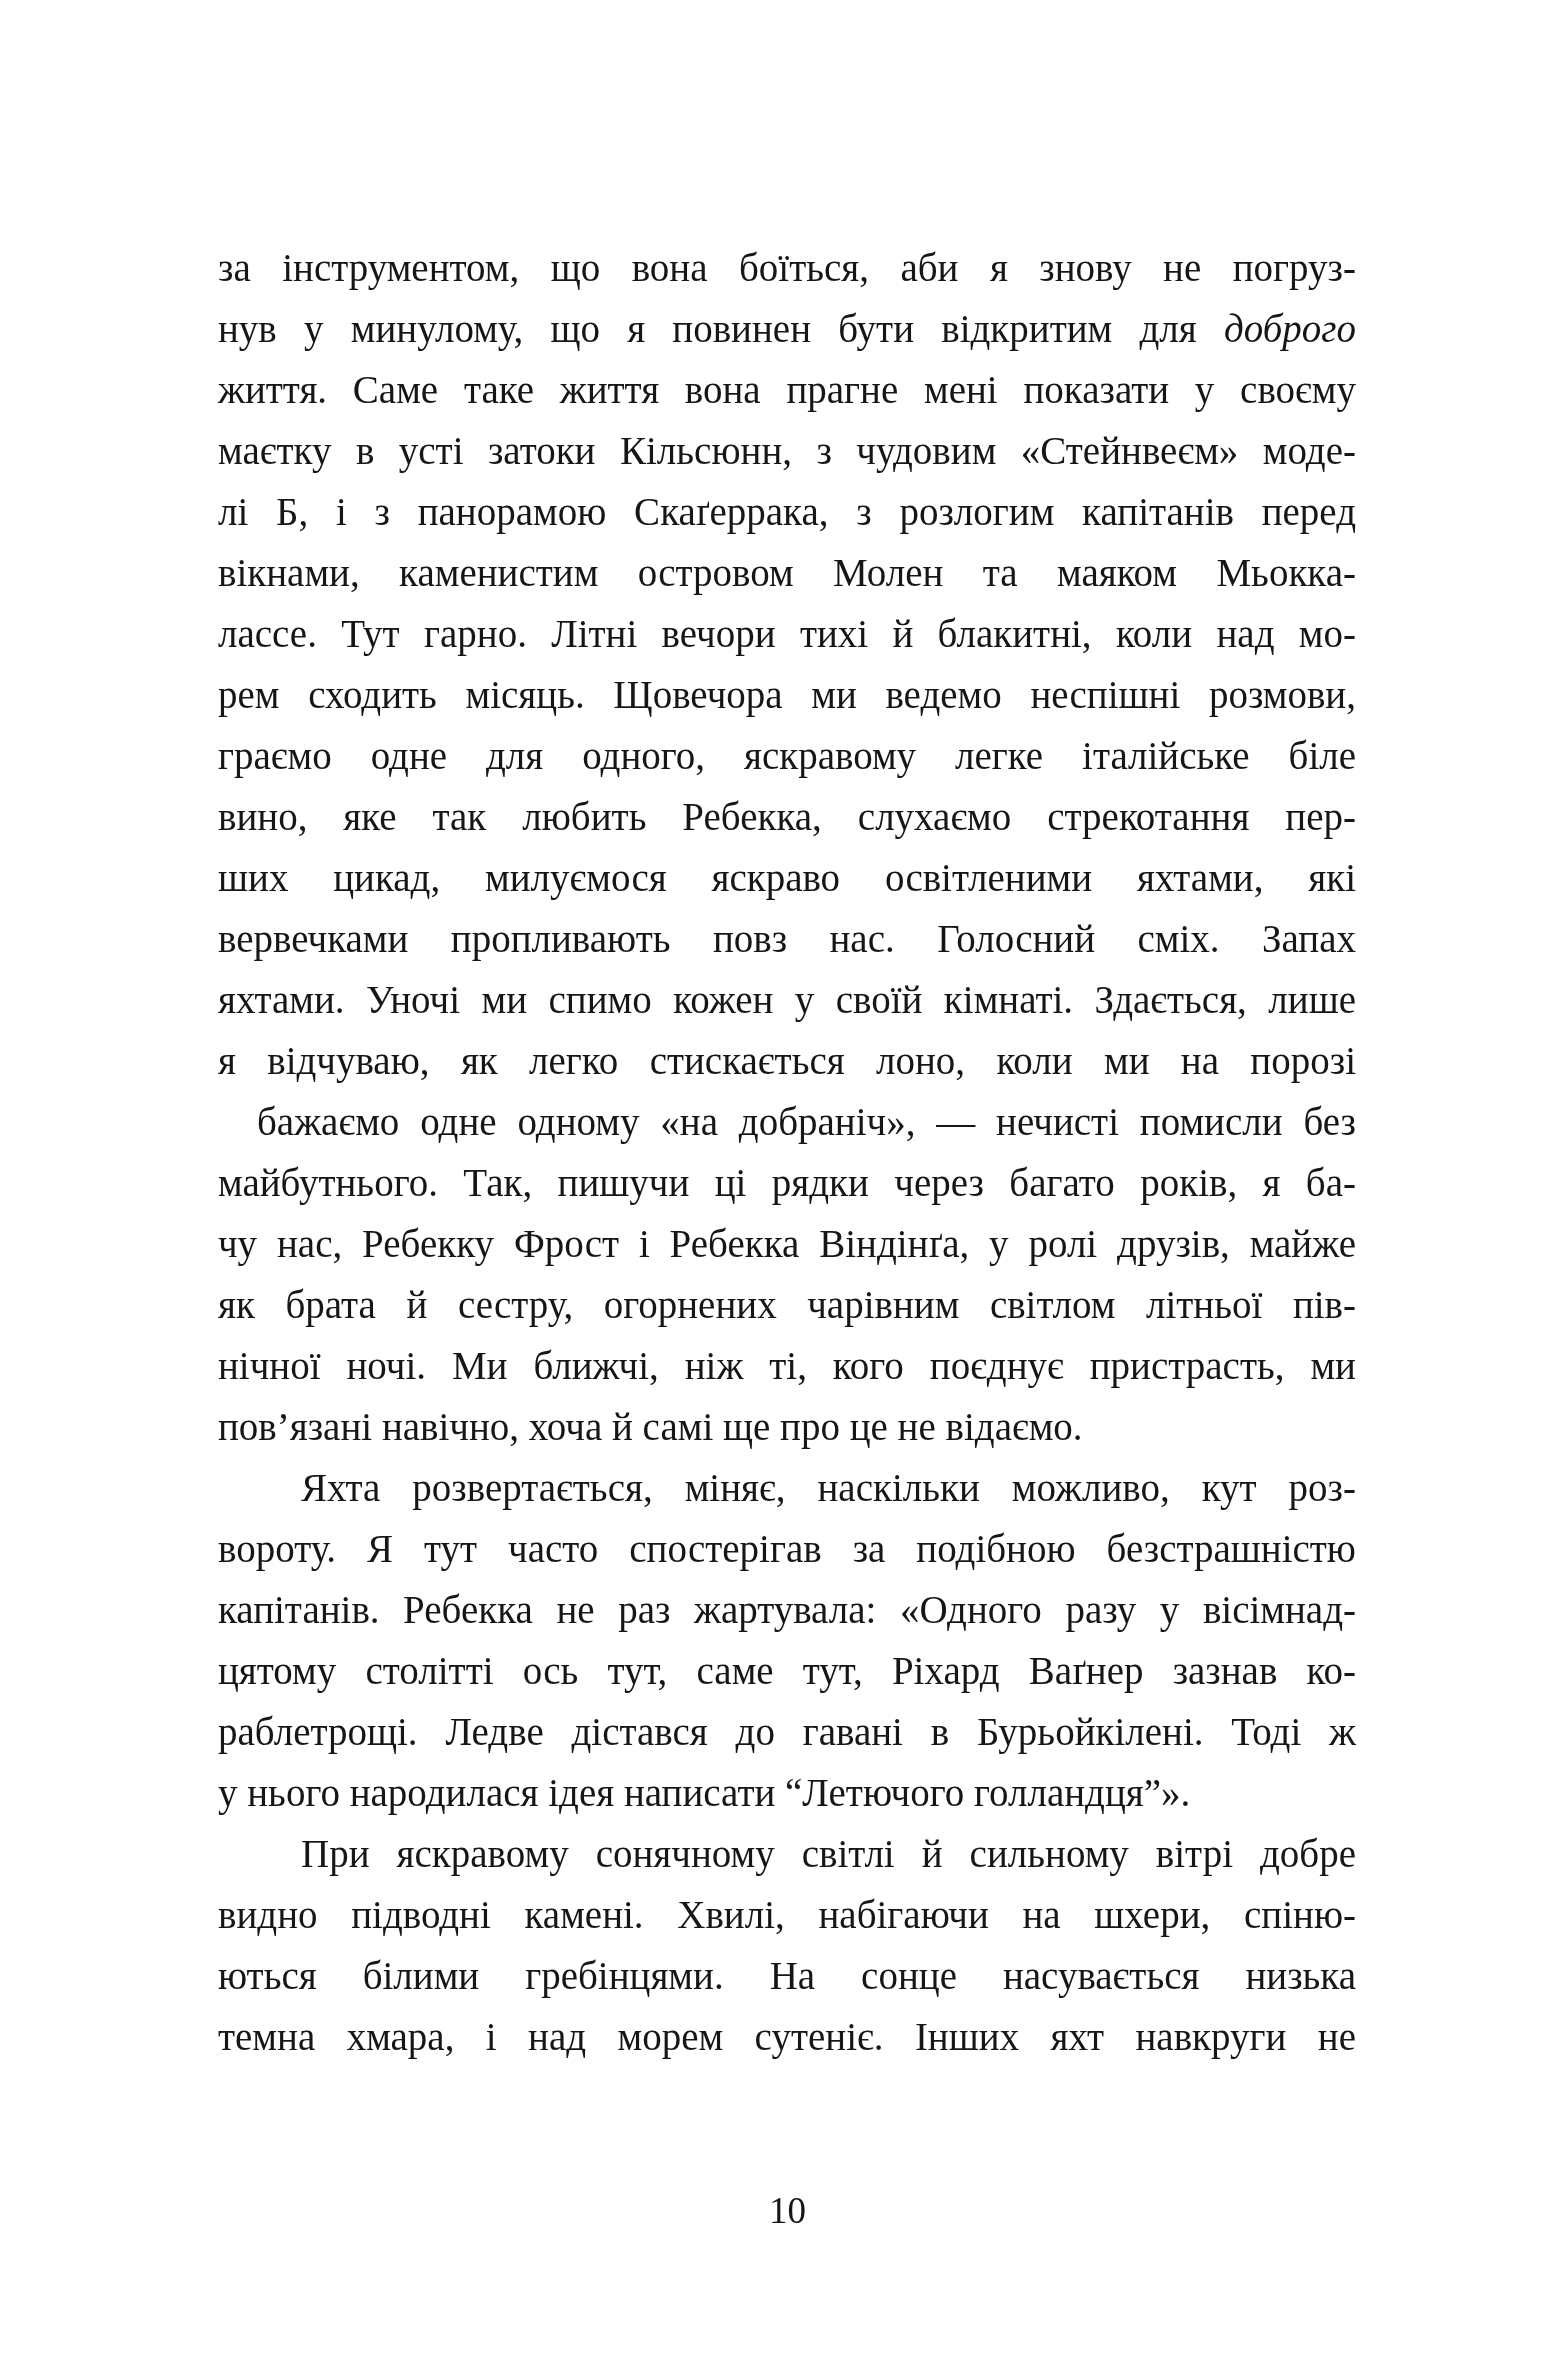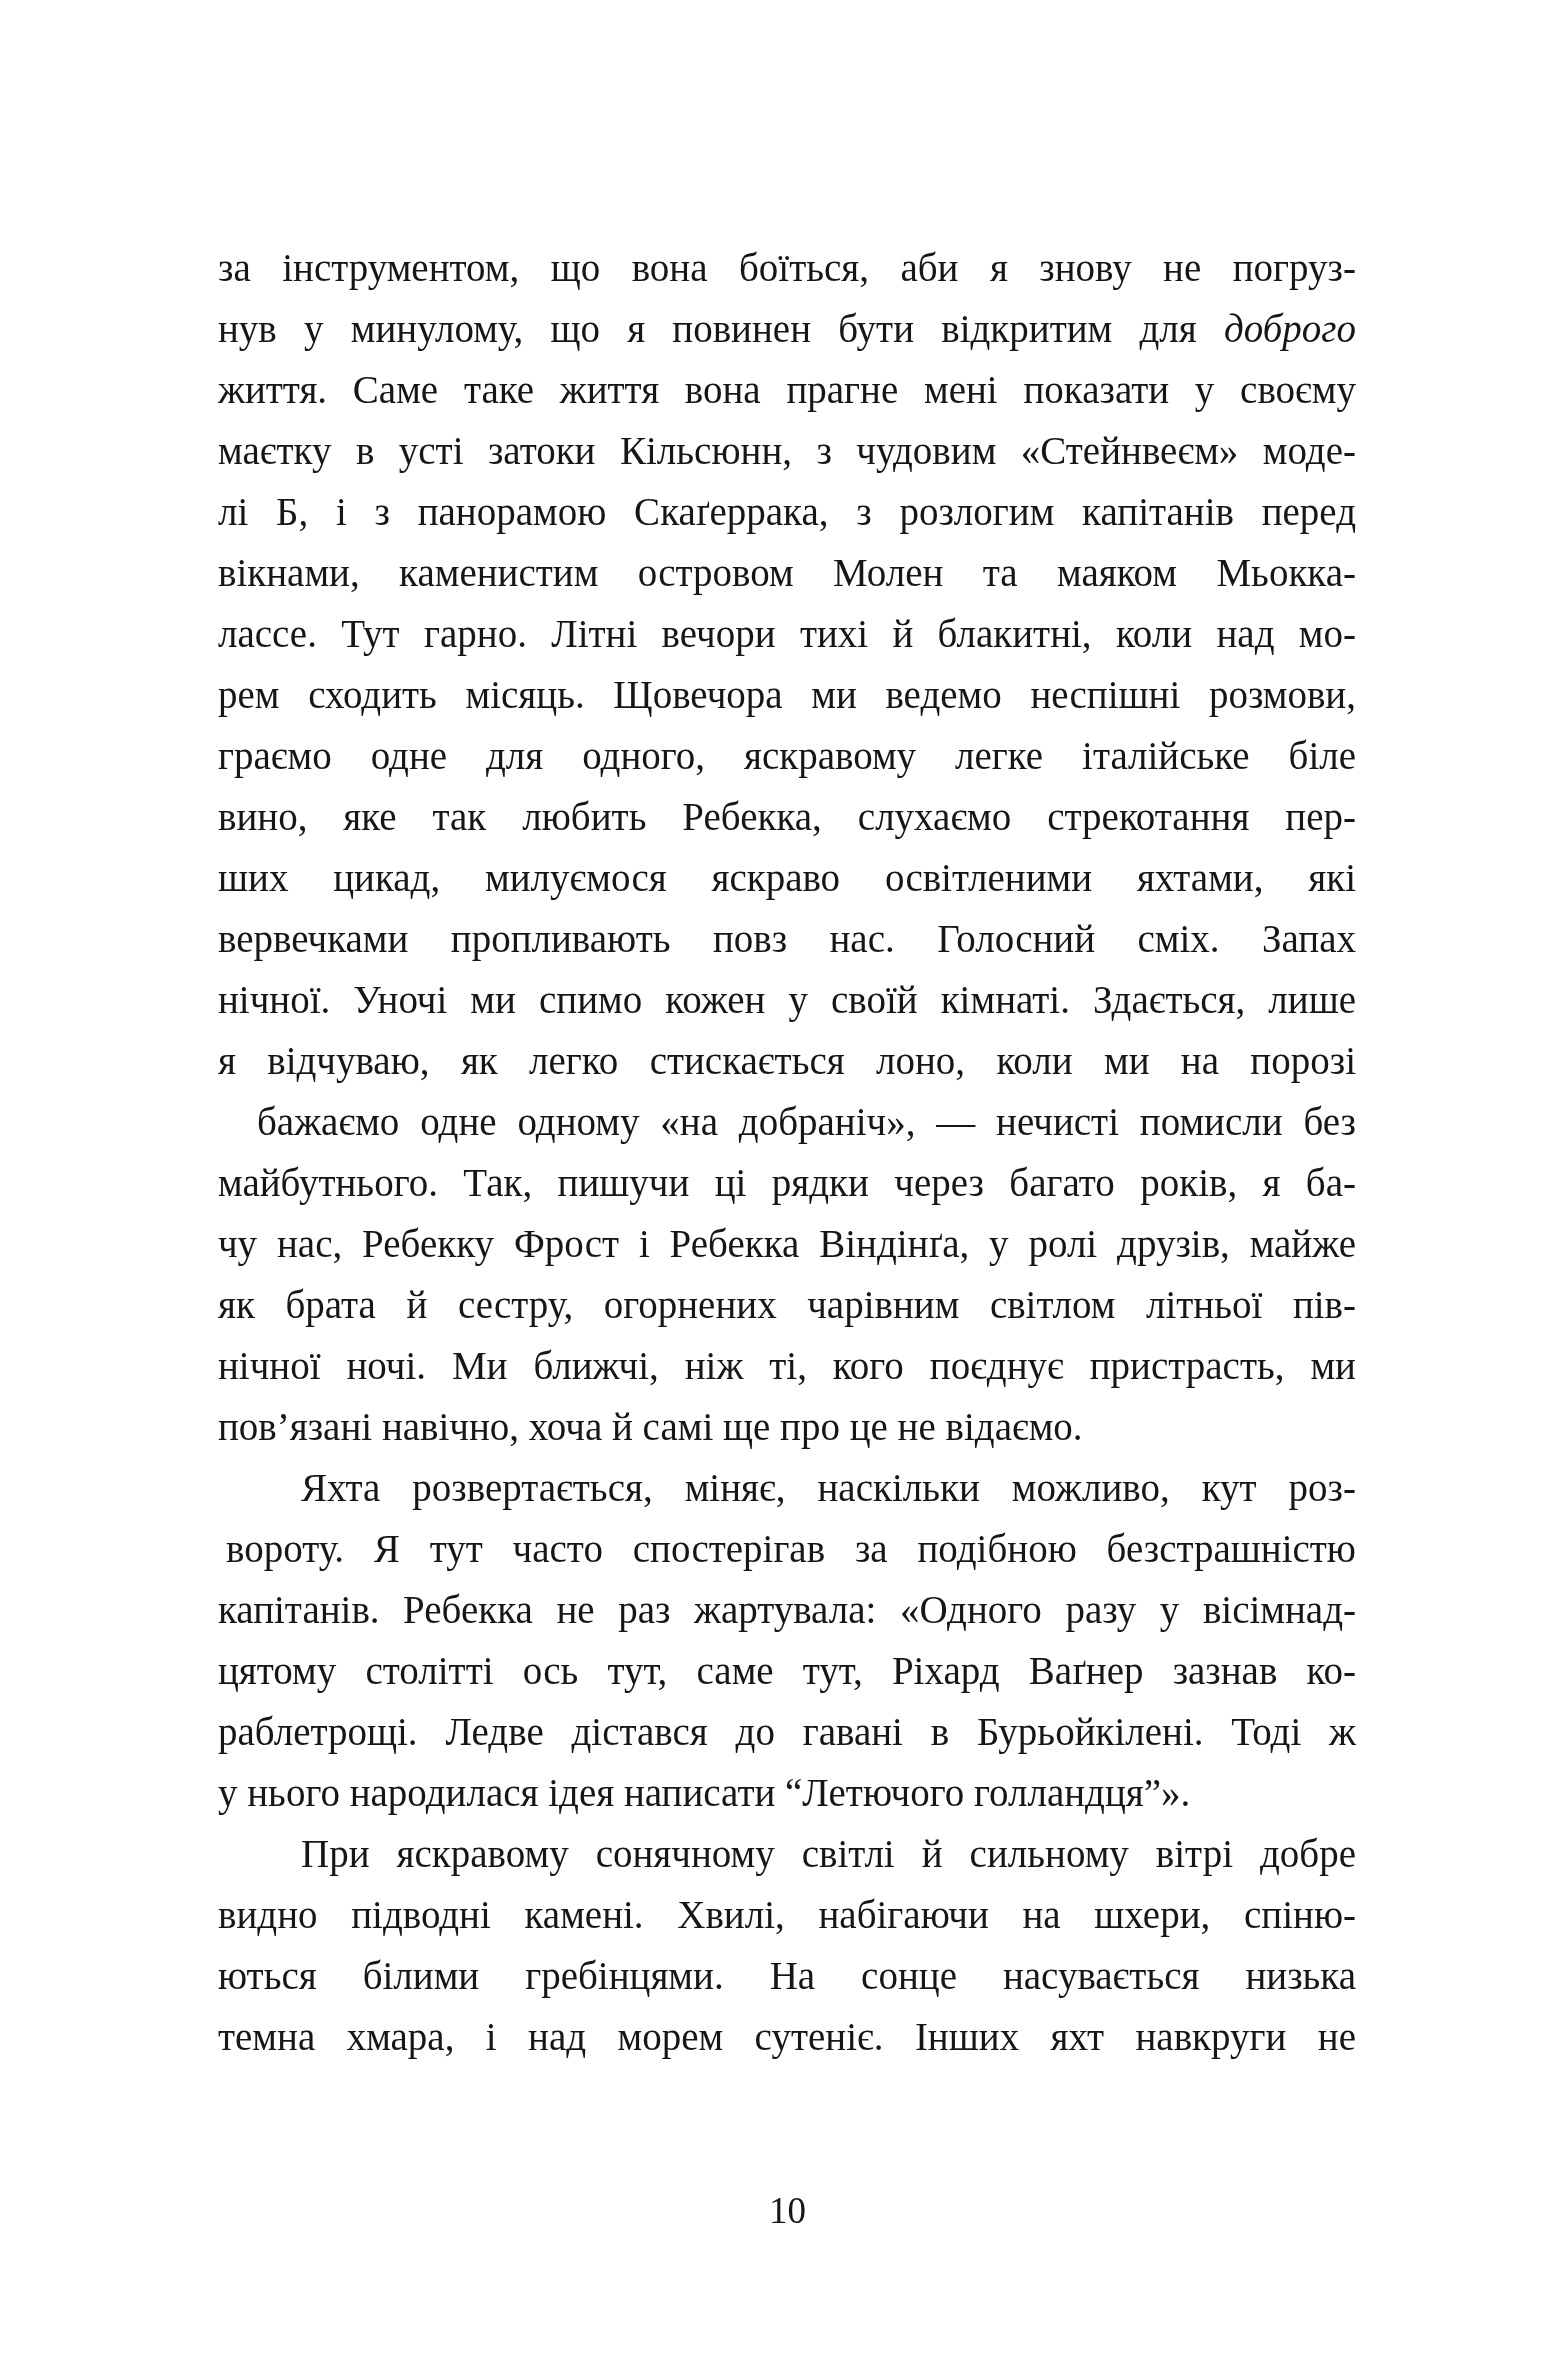--- a/index.html
+++ b/index.html
@@ -73,33 +73,33 @@
       <div class="line" style="white-space: normal;">життя. Саме таке життя вона прагне мені показати у своєму</div>
       <div class="line" style="white-space: normal;">маєтку в усті затоки Кільсюнн, з чудовим «Стейнвеєм» моде-</div>
       <div class="line" style="white-space: normal;">лі Б, і з панорамою Скаґеррака, з розлогим капітанів перед</div>
       <div class="line" style="white-space: normal;">вікнами, каменистим островом Молен та маяком Мьокка-</div>
       <div class="line" style="white-space: normal;">лассе. Тут гарно. Літні вечори тихі й блакитні, коли над мо-</div>
       <div class="line" style="white-space: normal;">рем сходить місяць. Щовечора ми ведемо неспішні розмови,</div>
       <div class="line" style="white-space: normal;">граємо одне для одного, яскравому легке італійське біле</div>
       <div class="line" style="white-space: normal;">вино, яке так любить Ребекка, слухаємо стрекотання пер-</div>
       <div class="line" style="white-space: normal;">ших цикад, милуємося яскраво освітленими яхтами, які</div>
       <div class="line" style="white-space: normal;">вервечками пропливають повз нас. Голосний сміх. Запах</div>
-      <div class="line" style="white-space: normal;">нічної. Уночі ми спимо кожен у своїй кімнаті. Здається, лише</div>
+      <div class="line" style="white-space: normal;">яхтами. Уночі ми спимо кожен у своїй кімнаті. Здається, лише</div>
       <div class="line" style="white-space: normal;">я відчуваю, як легко стискається лоно, коли ми на порозі</div>
       <div class="line" style="white-space: normal; margin-left: 39px;">бажаємо одне одному «на добраніч», — нечисті помисли без</div>
       <div class="line" style="white-space: normal;">майбутнього. Так, пишучи ці рядки через багато років, я ба-</div>
       <div class="line" style="white-space: normal;">чу нас, Ребекку Фрост і Ребекка Віндінґа, у ролі друзів, майже</div>
       <div class="line" style="white-space: normal;">як брата й сестру, огорнених чарівним світлом літньої пів-</div>
       <div class="line" style="white-space: normal;">нічної ночі. Ми ближчі, ніж ті, кого поєднує пристрасть, ми</div>
       <div class="line last" style="white-space: normal;">пов’язані навічно, хоча й самі ще про це не відаємо.</div>
     </div>
 
     <div class="paragraph">
       <div class="line indent" style="white-space: normal;">Яхта розвертається, міняє, наскільки можливо, кут роз-</div>
-      <div class="line" style="white-space: normal; margin-left: 8px;">вороту. Я тут часто спостерігав за подібною безстрашністю</div>
+      <div class="line" style="white-space: normal;">вороту. Я тут часто спостерігав за подібною безстрашністю</div>
       <div class="line" style="white-space: normal;">капітанів. Ребекка не раз жартувала: «Одного разу у вісімнад-</div>
       <div class="line" style="white-space: normal;">цятому столітті ось тут, саме тут, Ріхард Ваґнер зазнав ко-</div>
       <div class="line" style="white-space: normal;">раблетрощі. Ледве дістався до гавані в Бурьойкілені. Тоді ж</div>
       <div class="line last" style="white-space: normal;">у нього народилася ідея написати “Летючого голландця”».</div>
     </div>
 
     <div class="paragraph">
       <div class="line indent" style="white-space: normal;">При яскравому сонячному світлі й сильному вітрі добре</div>
       <div class="line" style="white-space: normal;">видно підводні камені. Хвилі, набігаючи на шхери, спіню-</div>
       <div class="line" style="white-space: normal;">ються білими гребінцями. На сонце насувається низька</div>

